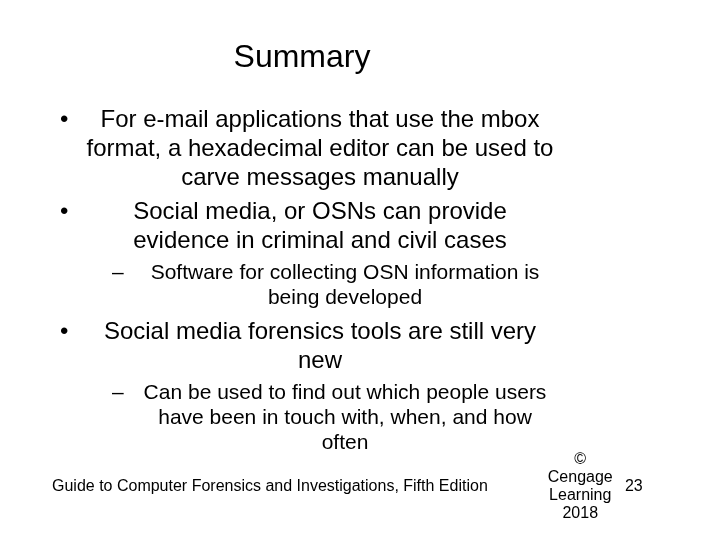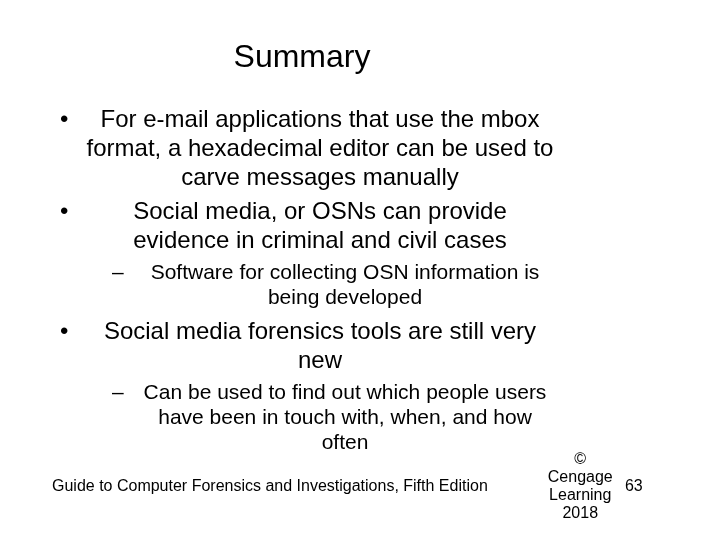--- a/index.html
+++ b/index.html
@@ -119,16 +119,16 @@
             <span>Can be used to find out which people users have been in touch with, when, and how often</span>
           </li>
         </ul>
       </li>
     </ul>
   </div>
 
   <div class="footer">
     <span class="book">Guide to Computer Forensics and Investigations, Fifth Edition</span>
     <span class="copyright">© Cengage Learning  2018</span>
-    <span class="page">63</span>
+    <span class="page">23</span>
   </div>
 
 </div>
 
 </body></html>

